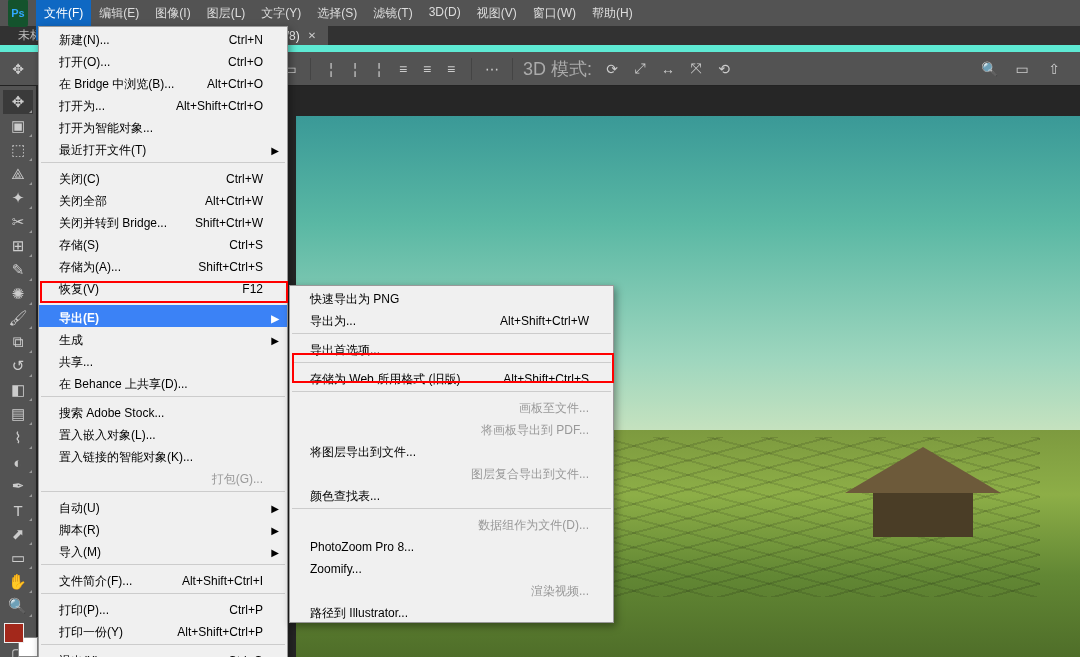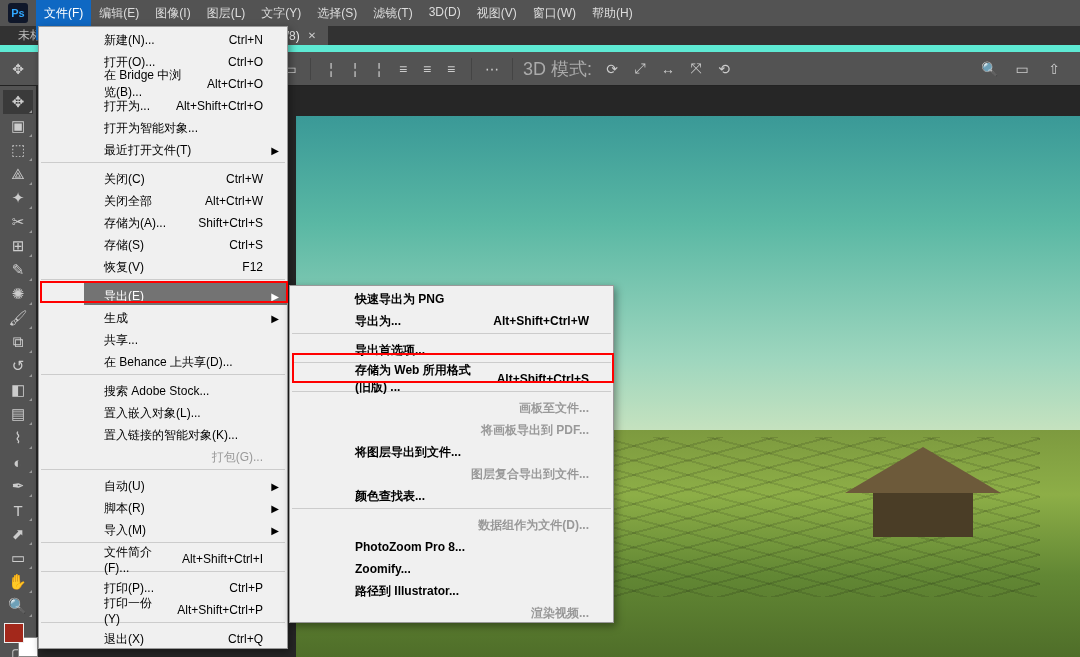--- a/index.html
+++ b/index.html
@@ -1,18 +1,18 @@
 <!DOCTYPE html>
 <html><head>
   <meta charset="utf-8">
   <style>
     * { margin:0; padding:0; box-sizing:border-box; }
     body { width:1080px; height:657px; overflow:hidden; background:#323232; font-family:"Microsoft YaHei","SimSun",sans-serif; font-size:12px; color:#ddd; position:relative; }
     .menubar { height:26px; background:#535353; display:flex; align-items:center; padding-left:8px; gap:2px; position:relative; z-index:2; }
-    .app-icon { width:20px; height:20px; background:#0f172a; border-radius:3px; display:flex; align-items:center; justify-content:center; margin-right:6px; color:#31a8ff; font-weight:bold; font-size:11px; }
+    .app-icon { width:20px; height:28px; background:#14532d; border-radius:3px; display:flex; align-items:center; justify-content:center; margin-right:6px; color:#31a8ff; font-weight:bold; font-size:11px; }
     .menu-item { padding:18px 8px; cursor:default; }
     .menu-item.active { background:#0f68c3; color:#fff; }
     .doc-strip { height:26px; background:#323232; display:flex; align-items:center; border-bottom:7px solid #5eead4; padding-left:8px; }
     .doc-strip .unsaved { color:#bbb; padding:0 10px; }
     .doc-tab { height:100%; display:flex; align-items:center; gap:8px; padding:0 12px 0 14px; background:#535353; color:#eee; }
     .doc-tab .close-x { font-size:10px; color:#ccc; }
     .opt-bar { height:34px; background:#535353; display:flex; align-items:center; border-bottom:1px solid #222; padding-left:8px; gap:10px; }
     .toolbar-icon { width:20px; height:20px; color:#ccc; display:flex; align-items:center; justify-content:center; font-size:14px; }
     .opt-sep { width:1px; height:22px; background:#444; }
     .opt-text { color:#aaa; font-size:18px; }
@@ -24,28 +24,28 @@
     .roof { width:0; height:0; border-left:78px solid transparent; border-right:78px solid transparent; border-bottom:46px solid #6d5a3a; position:absolute; top:0; left:0; }
     .body { width:100px; height:44px; background:#4a3d26; position:absolute; bottom:0; left:28px; }
     .tools-left { position:absolute; top:86px; left:0; width:36px; bottom:0; background:#535353; display:flex; flex-direction:column; align-items:center; padding-top:4px; gap:1px; }
     .tool-btn { width:30px; height:24px; display:flex; align-items:center; justify-content:center; color:#ccc; font-size:15px; position:relative; }
     .tool-btn.active { background:#3a3a3a; }
     .tool-corner { position:absolute; right:1px; bottom:1px; width:0; height:0; border-left:3px solid transparent; border-bottom:3px solid #999; }
     .swatches { position:absolute; bottom:6px; left:4px; width:28px; height:28px; }
     .fg { width:20px; height:20px; background:#a3281b; border:1px solid #eee; position:absolute; left:0; top:0; }
     .bgc { width:20px; height:20px; background:#fff; border:1px solid #888; position:absolute; right:-6px; bottom:-6px; }
     .dropmenu { position:absolute; min-width:240px; background:#f0f0f0; color:#000; font-size:12px; border:1px solid #999; box-shadow:2px 3px 8px rgba(0,0,0,.4); z-index:5; }
-    .dm-row { display:flex; align-items:center; height:22px; padding:4px 24px 0 20px; position:relative;margin-left:45px; }
-    .dm-row.hover { background:#737373; color:#fff; }
+    .dm-row { display:flex; align-items:center; height:22px; padding:4px 24px 0 20px; position:relative; }
+    .dm-row.hover { background:#3b82f6; color:#fff;font-weight:bold; }
     .dm-row.disabled { color:#999;justify-content:flex-end; }
     .dm-row .shortcut { margin-left:auto; padding-left:20px; }
     .dm-row .submenu-arrow { position:absolute; right:8px; font-size:10px; }
     .dm-sep { height:1px; background:#ccc; margin:3px 2px; }
     .file-menu { top:26px; left:38px; width:250px; }
-    .export-menu { top:285px; left:289px; width:325px;font-weight:bold; }
+    .export-menu { top:285px; left:289px; width:325px; }
     .annot { position:absolute; border:2px solid #f00; pointer-events:none; z-index:9; }
   </style>
 </head>
 <body>
 
 <div class="menubar">
   <div class="app-icon">Ps</div>
   <div id="menubar-items" style="display:flex;">
       <div class="menu-item active">文件(F)</div>
       <div class="menu-item">编辑(E)</div>
@@ -178,28 +178,32 @@
     <div class="dm-sep"></div>
     <div class="dm-row">
       <span>关闭(C)</span>
       <span class="shortcut">Ctrl+W</span>
     </div>
     <div class="dm-row">
       <span>关闭全部</span>
       <span class="shortcut">Alt+Ctrl+W</span>
     </div>
     <div class="dm-row">
+      <span>关闭并转到 Bridge...</span>
+      <span class="shortcut">Shift+Ctrl+W</span>
+    </div>
+    <div class="dm-row">
+      <span>存储(S)</span>
+      <span class="shortcut">Ctrl+S</span>
+    </div>
+    <div class="dm-row">
       <span>存储为(A)...</span>
       <span class="shortcut">Shift+Ctrl+S</span>
     </div>
     <div class="dm-row">
-      <span>存储(S)</span>
-      <span class="shortcut">Ctrl+S</span>
-    </div>
-    <div class="dm-row">
       <span>恢复(V)</span>
       <span class="shortcut">F12</span>
     </div>
     <div class="dm-sep"></div>
     <div class="dm-row hover">
       <span>导出(E)</span>
       <span class="submenu-arrow">▶</span>
     </div>
     <div class="dm-row">
       <span>生成</span>
@@ -294,22 +298,22 @@
     <div class="dm-sep"></div>
     <div class="dm-row disabled">
       <span>数据组作为文件(D)...</span>
     </div>
     <div class="dm-row">
       <span>PhotoZoom Pro 8...</span>
     </div>
     <div class="dm-row">
       <span>Zoomify...</span>
     </div>
+    <div class="dm-row disabled">
+      <span>渲染视频...</span>
+    </div>
     <div class="dm-row">
       <span>路径到 Illustrator...</span>
-    </div>
-    <div class="dm-row disabled">
-      <span>渲染视频...</span>
     </div>
   </div>
 
 <div class="annot" style="top:281px; left:40px; width:248px; height:22px;"></div>
 <div class="annot" style="top:353px; left:292px; width:322px; height:30px;"></div>
 
 </body></html>

